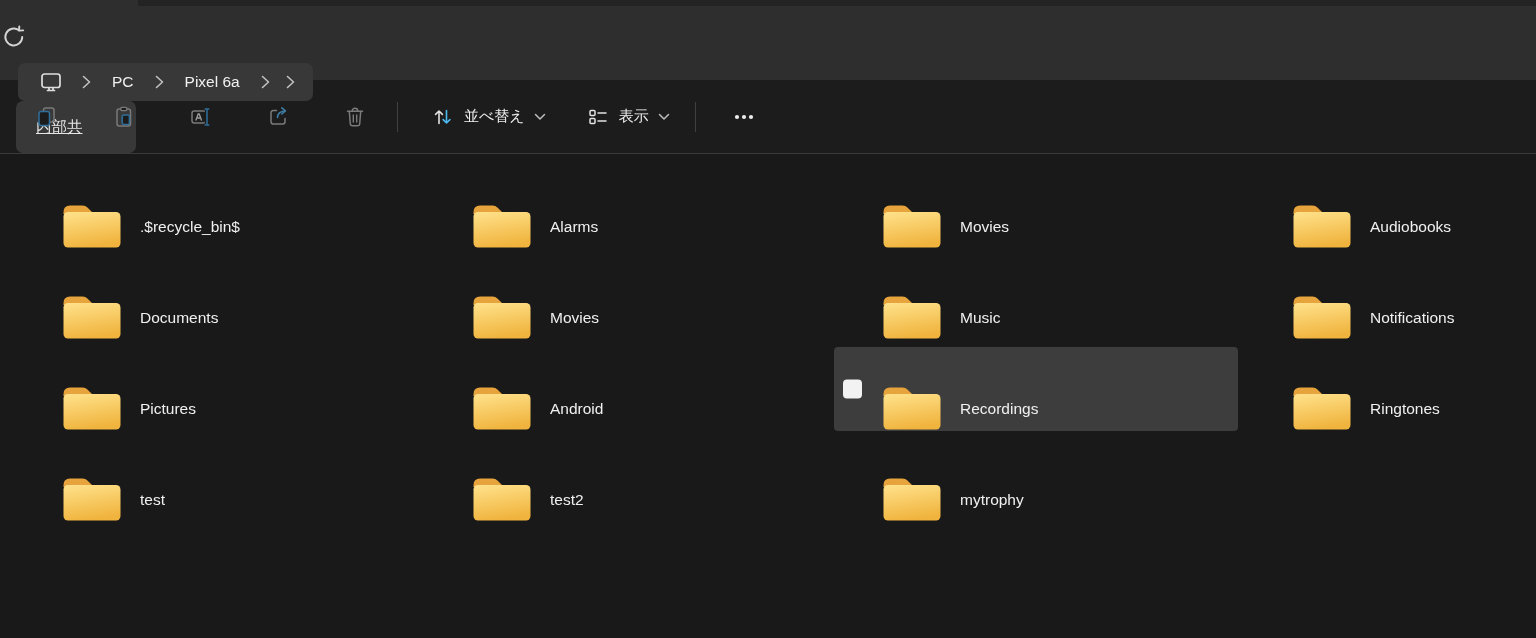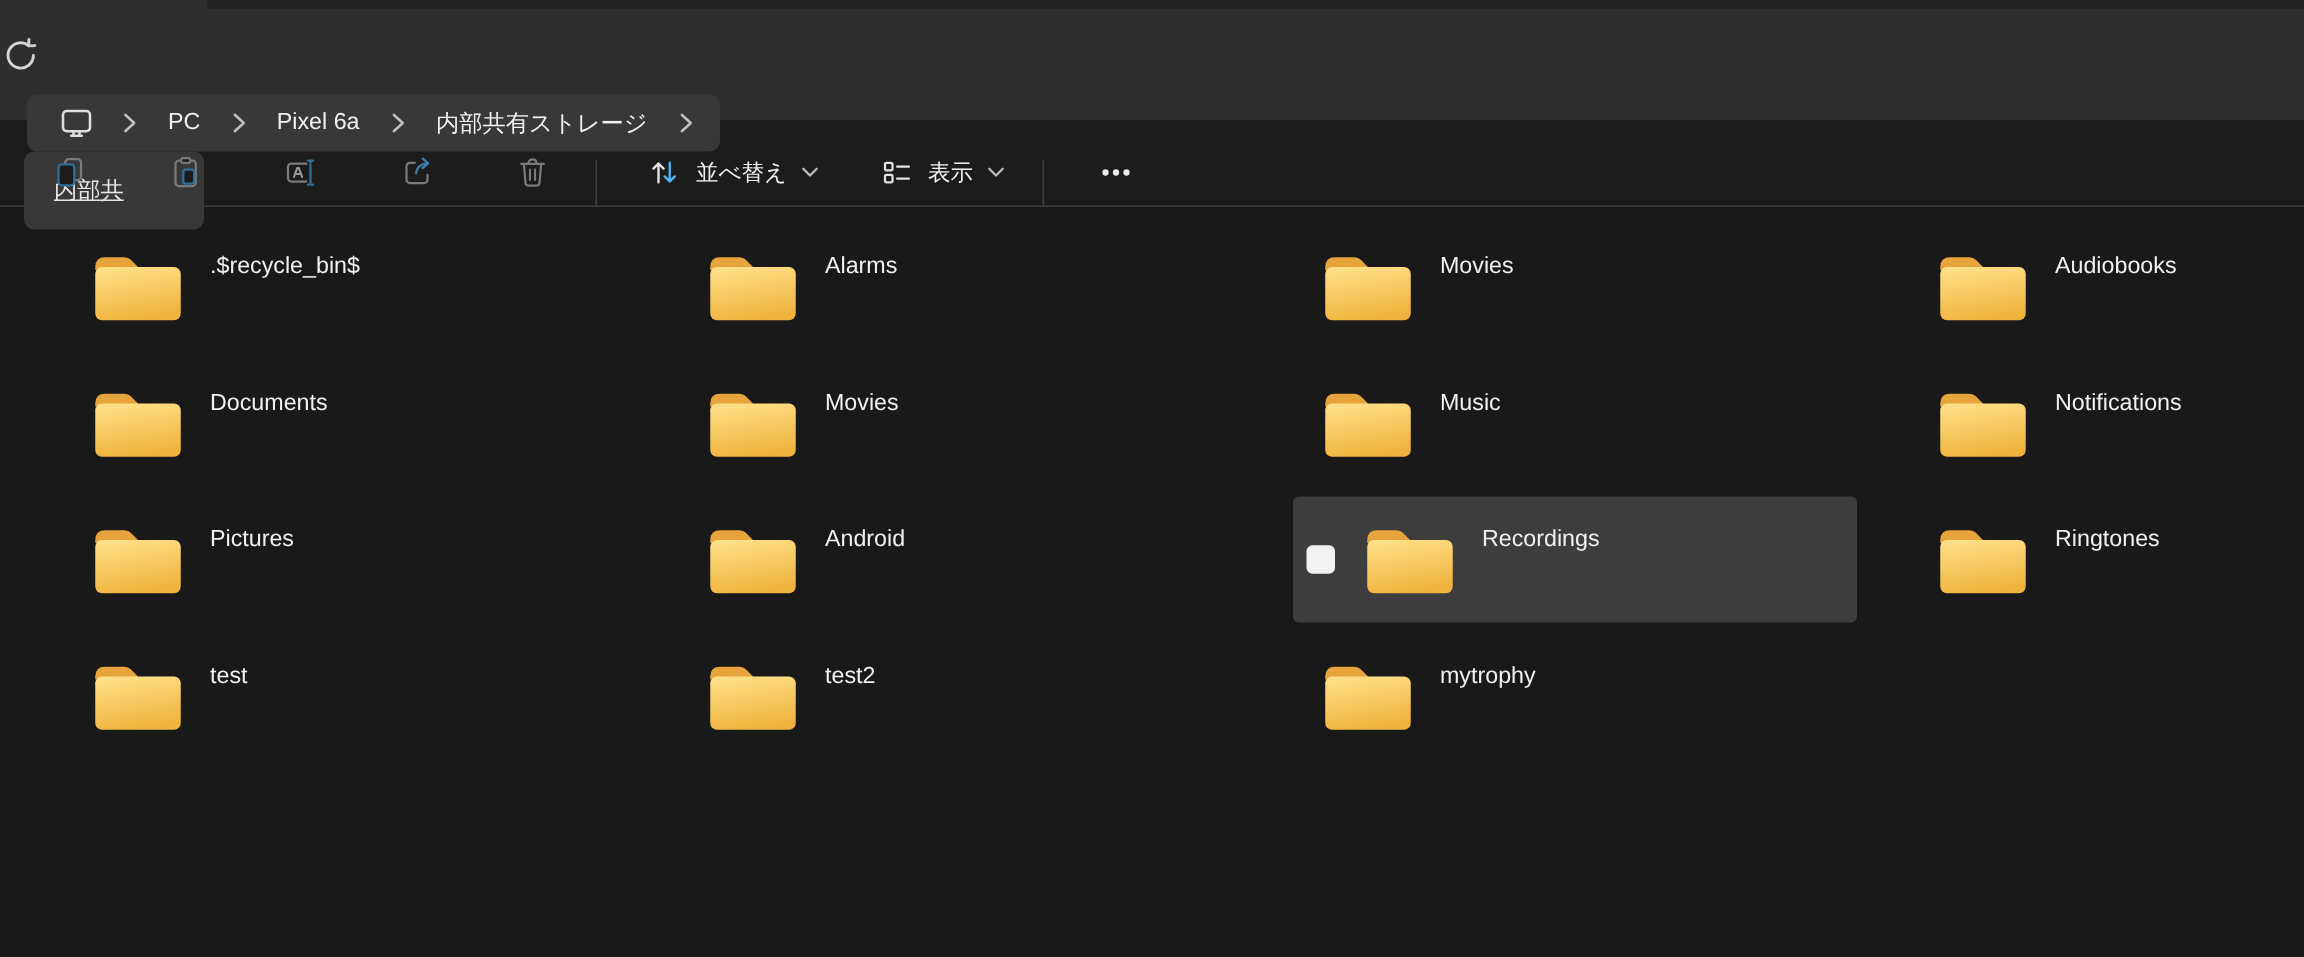--- a/index.html
+++ b/index.html
@@ -31,35 +31,35 @@
   .nav-refresh{width:46px;height:52px;display:flex;align-items:center;justify-content:center;
     margin-left:-9px;background:transparent;border:none;cursor:pointer;flex:none;}
   .address-field{flex:1;height:52px;background:var(--field-bg);border-radius:7px;margin-left:18px;
     display:flex;align-items:center;padding:0 10px;min-width:0;}
   .crumb-device{width:46px;height:38px;display:flex;align-items:center;justify-content:center;border-radius:5px;}
   .crumb{height:38px;display:flex;align-items:center;padding:0 13px;border-radius:5px;font-size:15.5px;color:var(--text);white-space:nowrap;cursor:default;}
   .crumb-sep{display:flex;align-items:center;margin:0 8px;}
   .search-field{flex:none;width:120px;height:52px;background:var(--field-bg);border-radius:7px;margin-left:16px;
     display:flex;align-items:center;padding:0 0 0 20px;font-size:15.5px;color:#e6e6e6;overflow:hidden;white-space:nowrap;text-decoration:underline;}
   
-  .toolbar{height:58px;background:var(--toolbar-bg);border-bottom:1px solid var(--divider);
-    display:flex;align-items:flex-end;padding-left:25px;}
+  .toolbar{height:74px;background:var(--toolbar-bg);border-bottom:1px solid var(--divider);
+    display:flex;align-items:center;padding-left:25px;}
   .tb-icon-btn{width:44px;height:44px;display:flex;align-items:center;justify-content:center;
     background:transparent;border:none;border-radius:5px;cursor:default;flex:none;margin-right:33px;}
   .tb-vdivider{width:1px;height:30px;background:#404040;flex:none;margin:0 6px 0 -13px;}
   .tb-vdivider.second{margin:0 10px 0 12px;}
   .tb-text-btn{height:44px;display:flex;align-items:center;gap:9px;background:transparent;border:none;
     border-radius:5px;cursor:pointer;padding:0 13px;font-size:15px;color:var(--text);flex:none;margin-left:14px;
     font-family:"Liberation Sans","DejaVu Sans",sans-serif;}
   .tb-more{margin-left:16px;margin-right:0;}
   
   .content{padding:11px 0 0 14px;}
   .grid{display:grid;grid-template-columns:repeat(4,404px);column-gap:6px;row-gap:7px;}
-  .tile{position:relative;height:84px;display:flex;align-items:center;padding-left:48px;border-radius:4px;cursor:default;}
-  .tile.selected{background:var(--selection);margin-left:28px;}
+  .tile{position:relative;height:84px;display:flex;align-items:flex-end;padding-left:48px;border-radius:4px;cursor:default;}
+  .tile.selected{background:var(--selection);}
   .tile .checkbox{display:none;}
   .tile.selected .checkbox{display:block;position:absolute;left:9px;top:50%;transform:translateY(-50%);
     width:19px;height:19px;background:#f2f2f2;border-radius:4px;}
   .tile-icon{flex:none;width:60px;height:48px;}
   .tile-label{margin-left:18px;font-size:15.5px;color:var(--text);position:relative;top:-13px;white-space:nowrap;}
   svg{display:block;}
 </style>
 </head>
 <body>
 
@@ -100,21 +100,20 @@
           <path d="M1.5 1.5l6 5.5-6 5.5" stroke="#c2c2c2" stroke-width="1.6" stroke-linecap="round" stroke-linejoin="round"></path>
         </svg>
     </span>
     <div class="crumb">Pixel 6a</div>
 
     <span class="crumb-sep">
       <svg width="9" height="14" viewBox="0 0 9 14" fill="none">
           <path d="M1.5 1.5l6 5.5-6 5.5" stroke="#c2c2c2" stroke-width="1.6" stroke-linecap="round" stroke-linejoin="round"></path>
         </svg>
     </span>
-    <div class="crumb">内部共有ストレージ</div>
 
     <span class="crumb-sep">
       <svg width="9" height="14" viewBox="0 0 9 14" fill="none">
           <path d="M1.5 1.5l6 5.5-6 5.5" stroke="#c2c2c2" stroke-width="1.6" stroke-linecap="round" stroke-linejoin="round"></path>
         </svg>
     </span>
   </div>
 
   <div class="search-field">
     <span>内部共</span>

